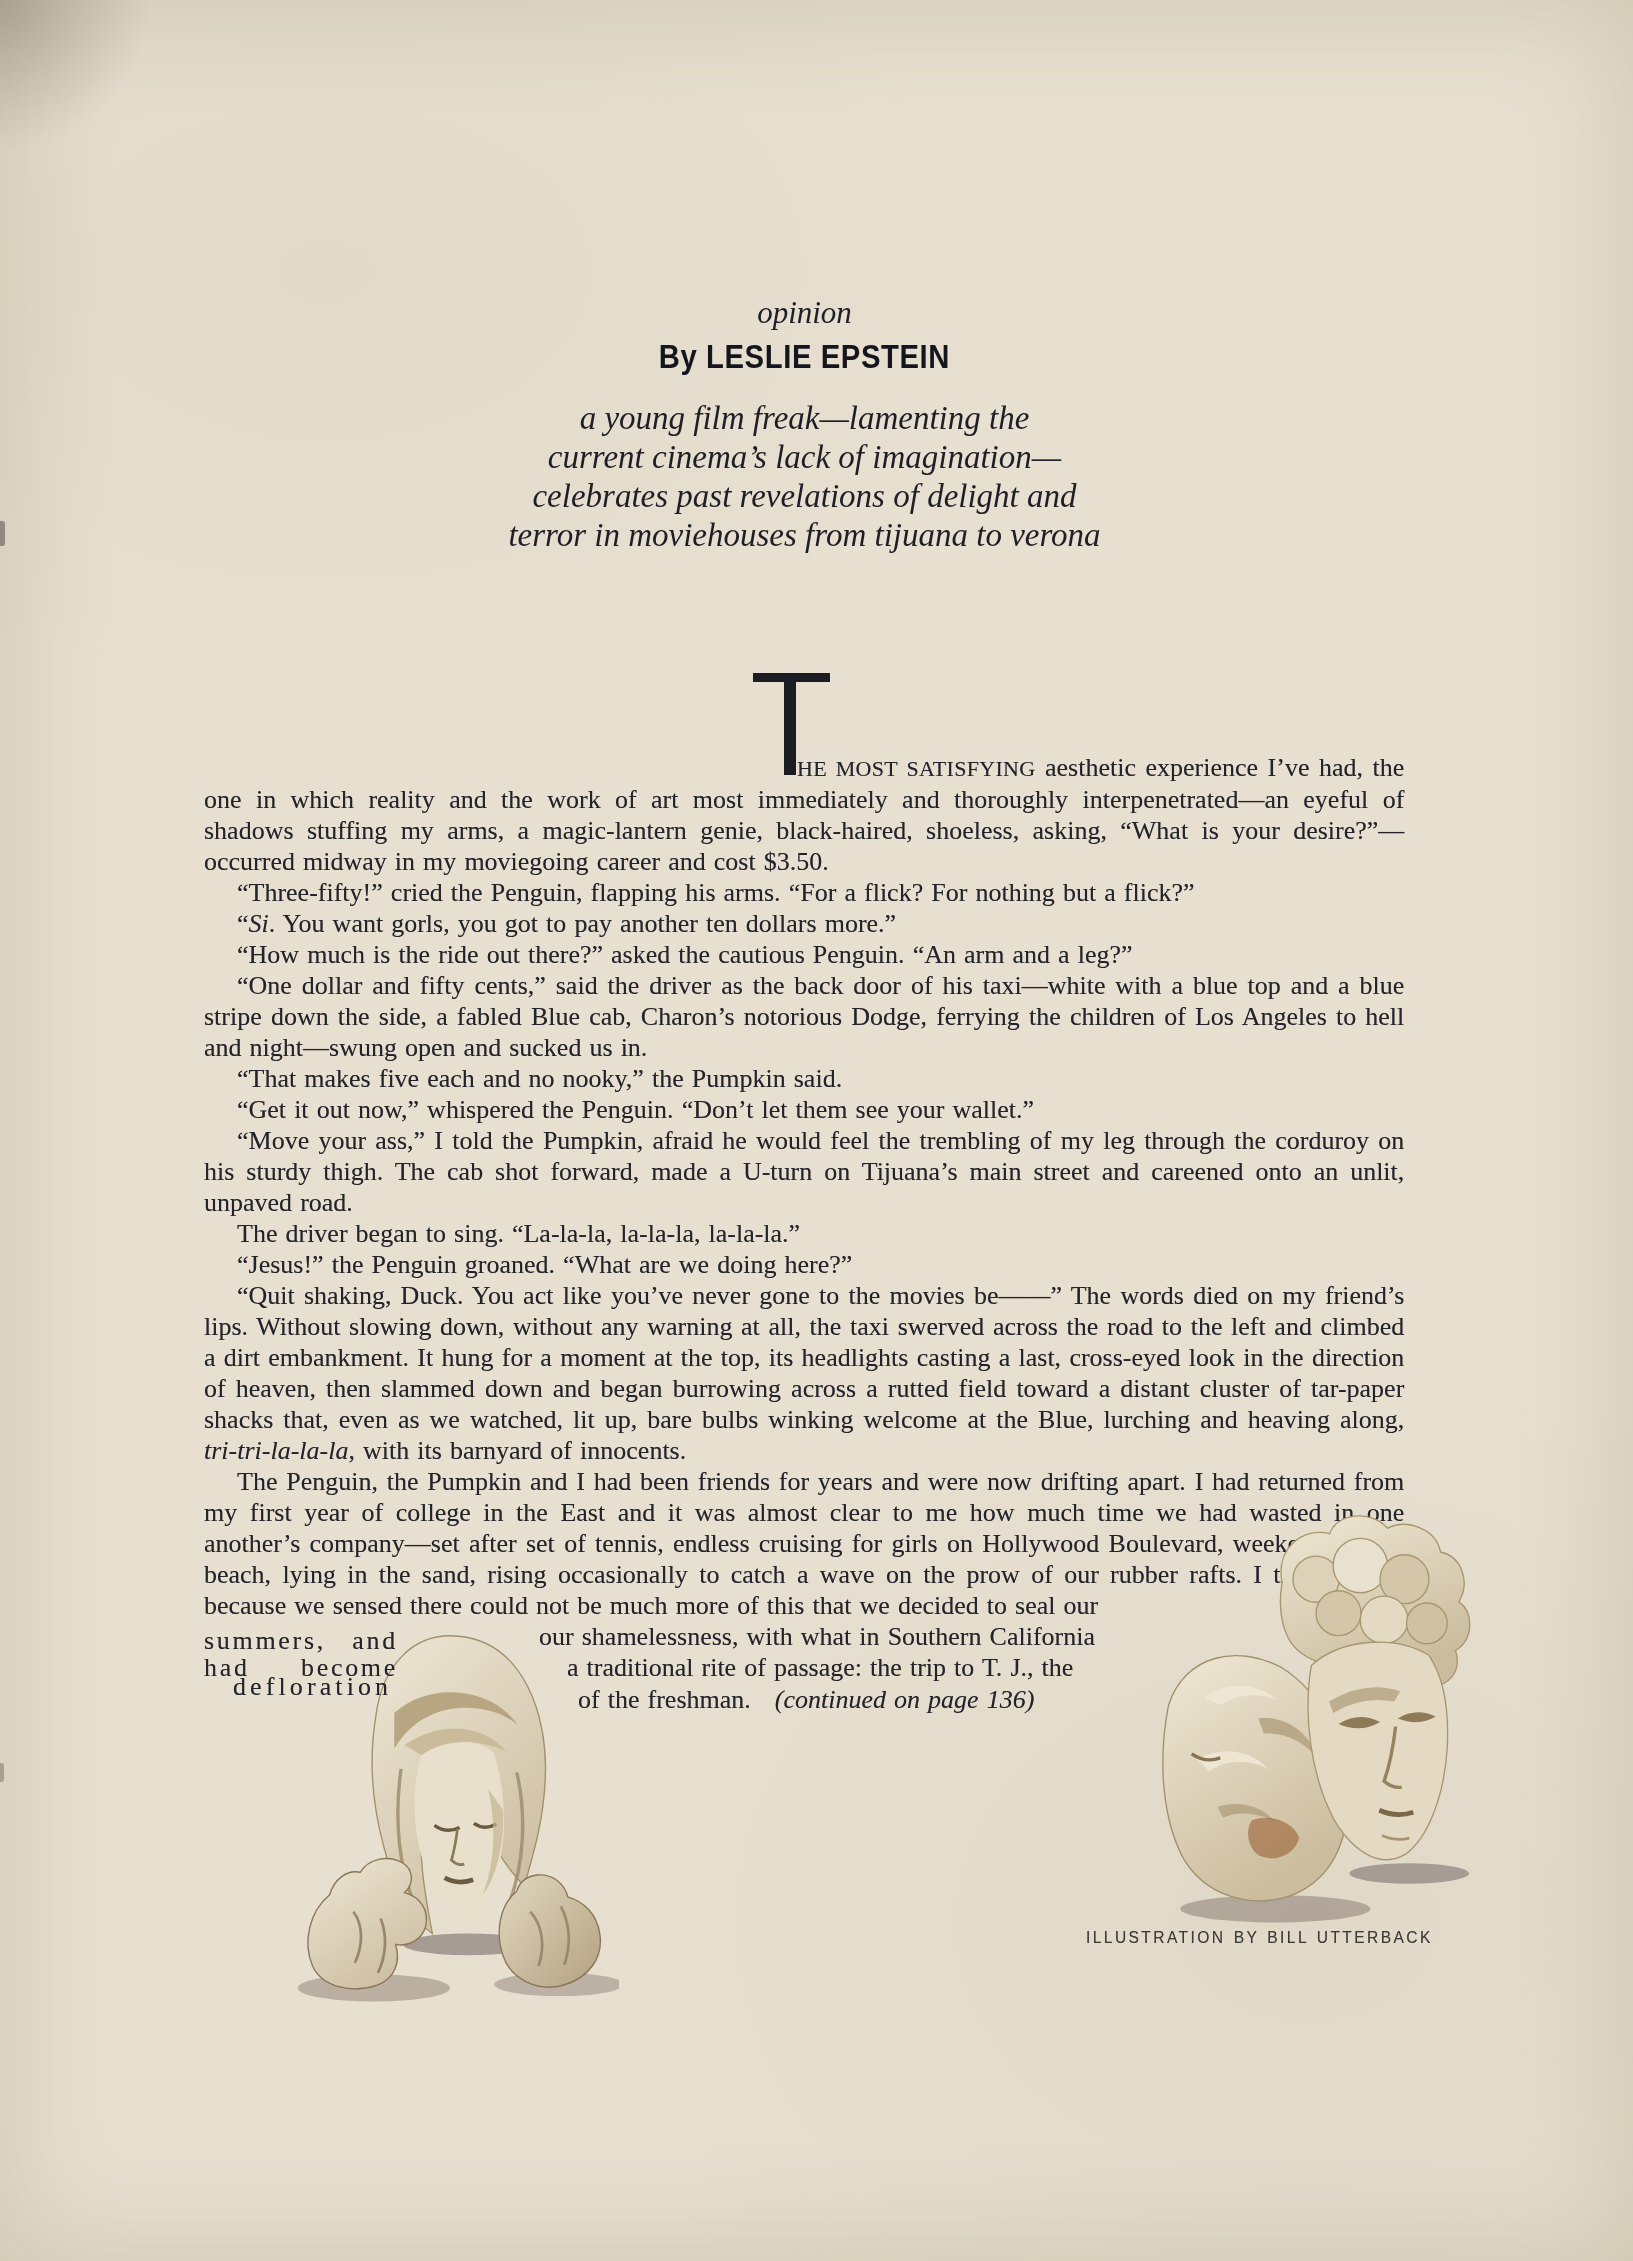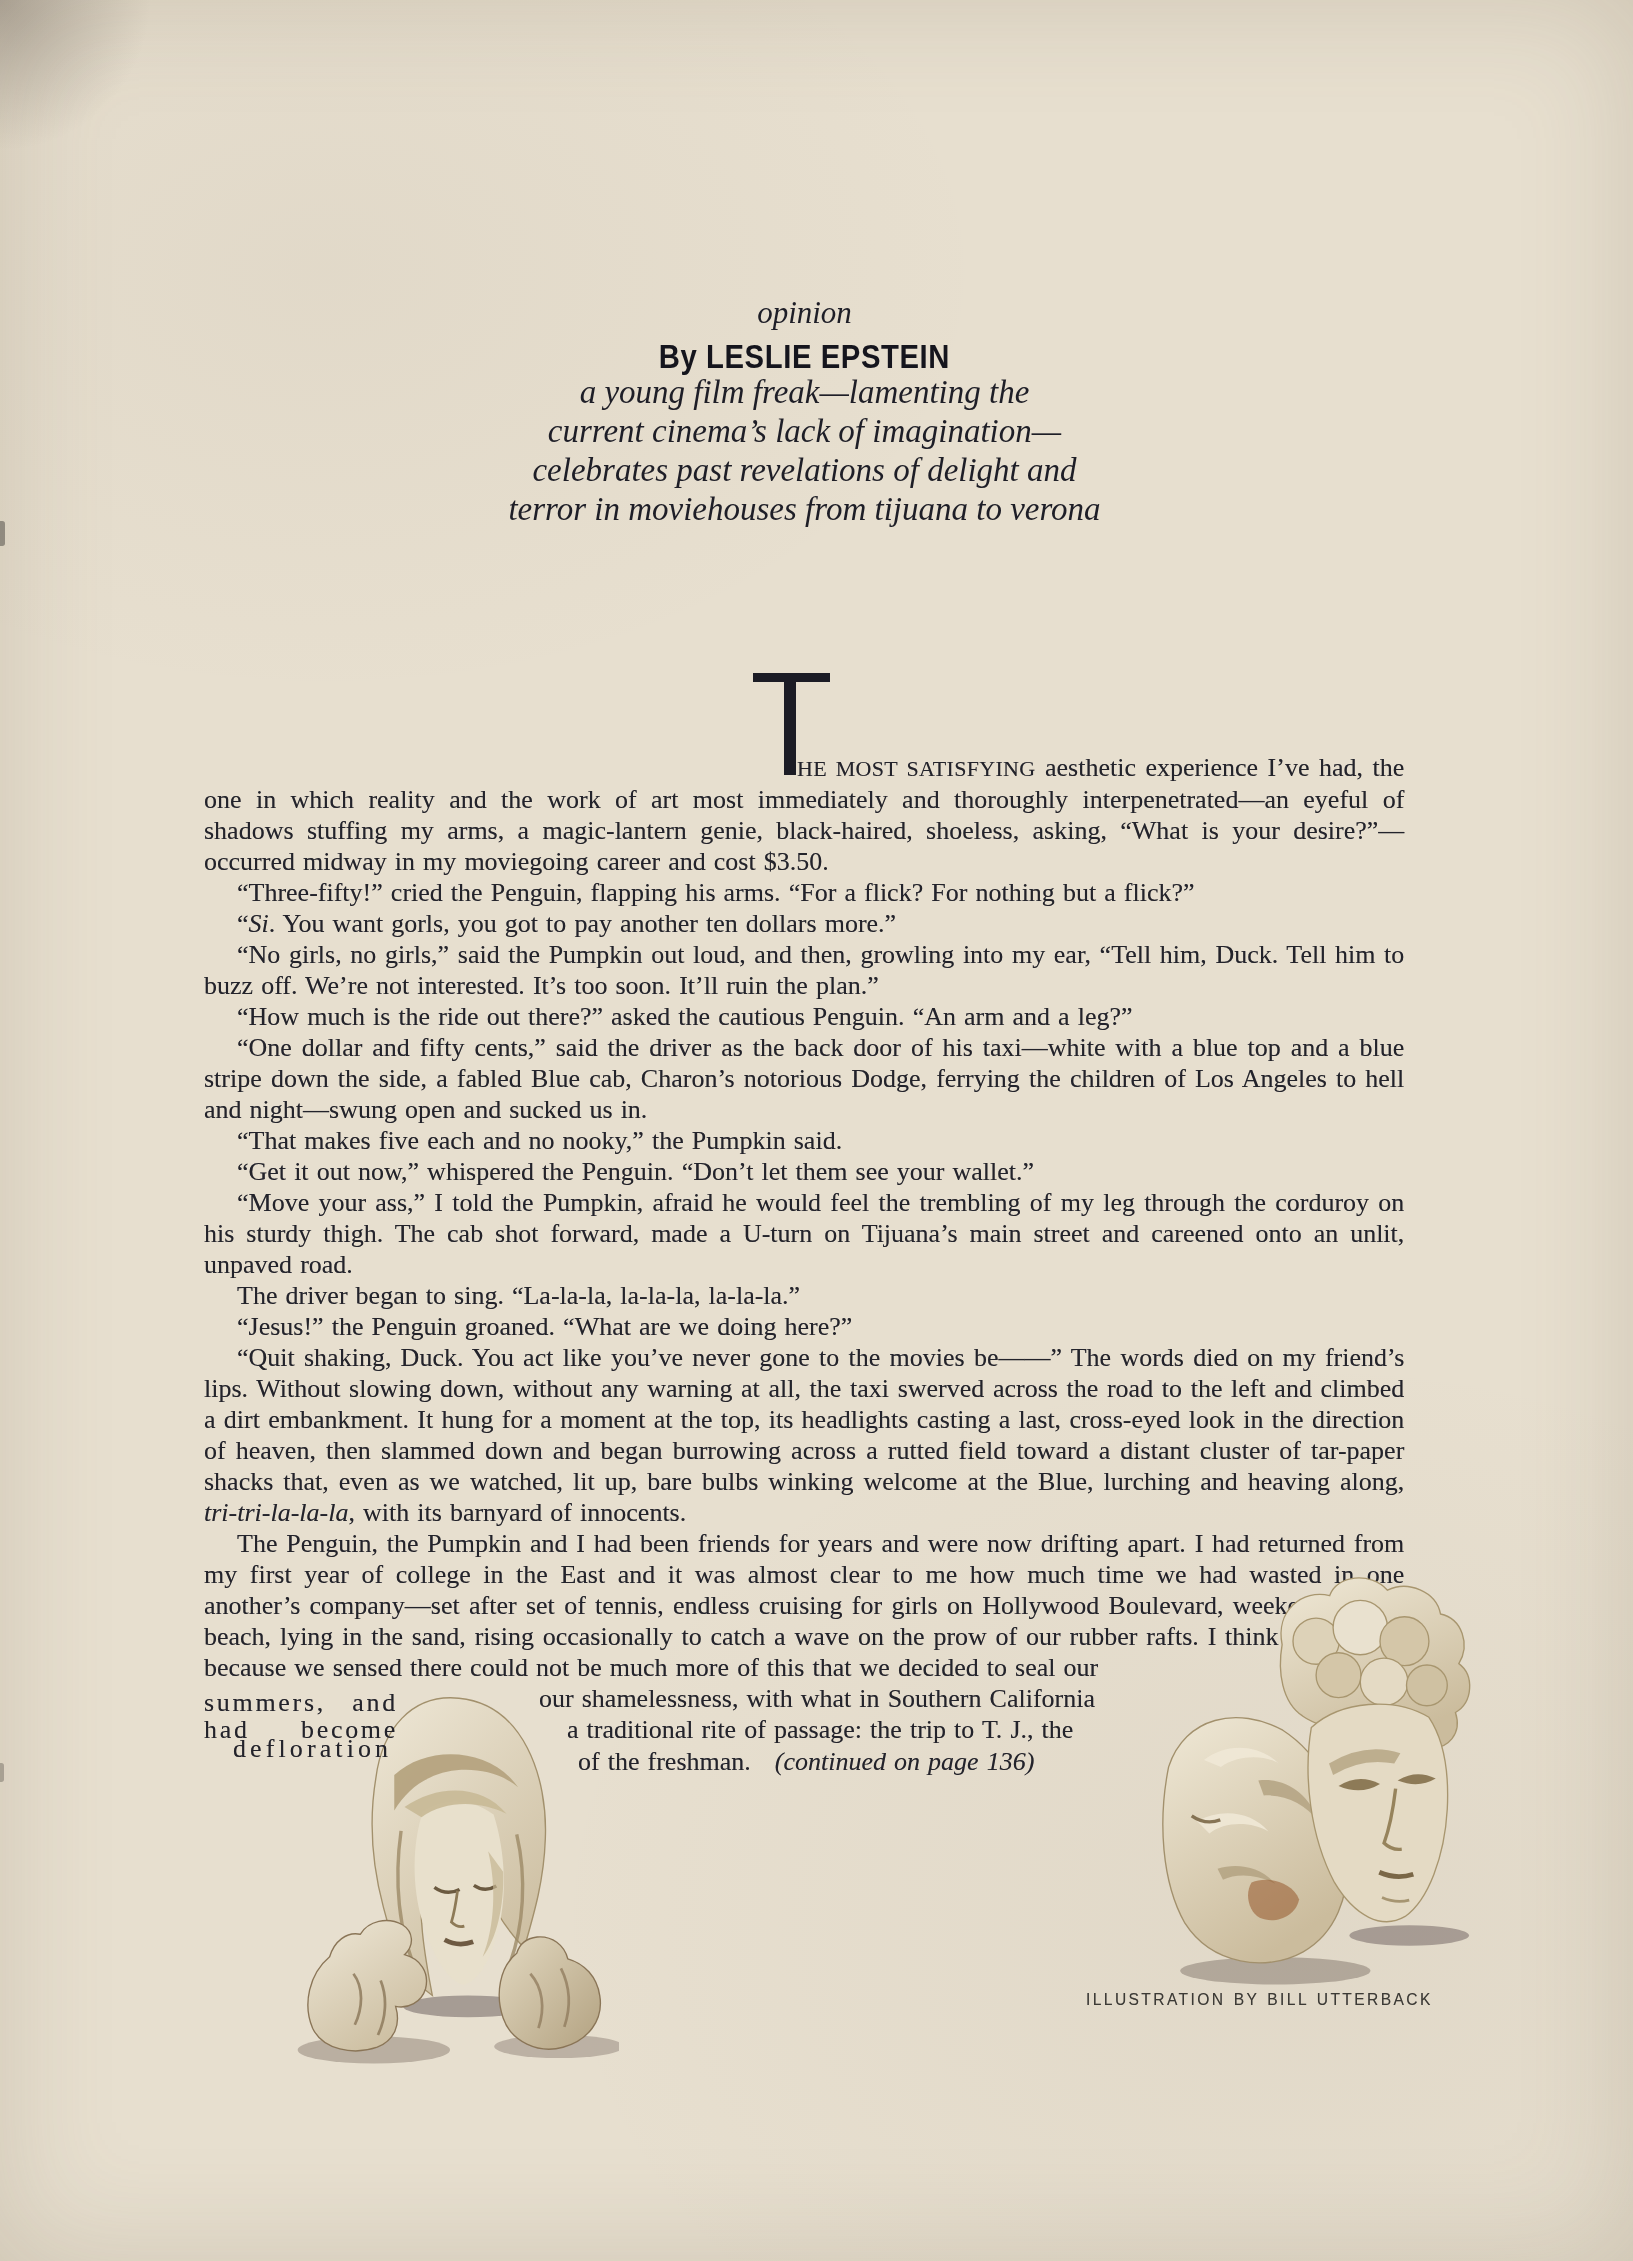--- a/index.html
+++ b/index.html
@@ -15,21 +15,21 @@
   }
   .corner-smudge { position:absolute; left:0; top:0; width:150px; height:177px;
     background: radial-gradient(circle at 0% 0%, rgba(70,60,52,0.30), rgba(70,60,52,0.0) 65%); }
   .edge-tick { position:absolute; left:0; background:#54504a; border-radius:0 2.7px 2.7px 0; }
   .edge-tick.t1 { top:521px; width:4.8px; height:24.5px; opacity:.55; }
   .edge-tick.t2 { top:1763px; width:4.1px; height:19px; opacity:.38; }
 
   
   .header { position:absolute; left:204px; top:297px; width:1201px; text-align:center; }
   .kicker { font-style:italic; font-size:31px; line-height:1; margin-bottom:11px; color:#1e1e27; }
-  .byline { }
+  .byline { margin-bottom:26px; }
   .byline-inner { display:inline-block; font-family:"Liberation Sans", sans-serif;
     font-weight:700; font-size:34px; line-height:1; letter-spacing:0.7px;
     transform:scaleX(0.86); transform-origin:center; color:#15151d; }
   .deck div { font-style:italic; font-size:33px; line-height:39px; color:#1e1e27; }
 
   
   .dropcap { position:absolute; left:753px; top:673px; width:77px; height:102px; }
   .dropcap .bar  { position:absolute; left:0; top:0; width:77px; height:8.8px; background:#1c1c25; }
   .dropcap .stem { position:absolute; left:31px; top:0; width:11.6px; height:102px; background:#1c1c25; }
 
@@ -95,21 +95,20 @@
     <div class="fl h"></div>
     <div class="fl s1"></div>
     <div class="fl s2"></div>
     <div class="fl s3"></div>
     <div class="fl s4"></div>
 
     <div>
         <p class="first"><span class="opener">HE MOST SATISFYING</span><span> aesthetic experience I’ve had, the one in which reality and the work of art most immediately and thoroughly interpenetrated—an eyeful of shadows stuffing my arms, a magic-lantern genie, black-haired, shoeless, asking, “What is your desire?”—occurred midway in my moviegoing career and cost $3.50.</span></p>
         <p class="indent"><span>“Three-fifty!” cried the Penguin, flapping his arms. “For a flick? For nothing but a flick?”</span></p>
         <p class="indent"><span>“</span><span class="italic">Si</span><span>. You want gorls, you got to pay another ten dollars more.”</span></p>
-        <p class="indent"><span>“No girls, no girls,” said the Pumpkin out loud, and then, growling into my ear, “Tell him, Duck. Tell him to buzz off. We’re not interested. It’s too soon. It’ll ruin the plan.”</span></p>
         <p class="indent"><span>“How much is the ride out there?” asked the cautious Penguin. “An arm and a leg?”</span></p>
         <p class="indent"><span>“One dollar and fifty cents,” said the driver as the back door of his taxi—white with a blue top and a blue stripe down the side, a fabled Blue cab, Charon’s notorious Dodge, ferrying the children of Los Angeles to hell and night—swung open and sucked us in.</span></p>
         <p class="indent"><span>“That makes five each and no nooky,” the Pumpkin said.</span></p>
         <p class="indent"><span>“Get it out now,” whispered the Penguin. “Don’t let them see your wallet.”</span></p>
         <p class="indent"><span>“Move your ass,” I told the Pumpkin, afraid he would feel the trembling of my leg through the corduroy on his sturdy thigh. The cab shot forward, made a U-turn on Tijuana’s main street and careened onto an unlit, unpaved road.</span></p>
         <p class="indent"><span>The driver began to sing. “La-la-la, la-la-la, la-la-la.”</span></p>
         <p class="indent"><span>“Jesus!” the Penguin groaned. “What are we doing here?”</span></p>
         <p class="indent"><span>“Quit shaking, Duck. You act like you’ve never gone to the movies be——” The words died on my friend’s lips. Without slowing down, without any warning at all, the taxi swerved across the road to the left and climbed a dirt embankment. It hung for a moment at the top, its headlights casting a last, cross-eyed look in the direction of heaven, then slammed down and began burrowing across a rutted field toward a distant cluster of tar-paper shacks that, even as we watched, lit up, bare bulbs winking welcome at the Blue, lurching and heaving along, </span><span class="italic">tri-tri-la-la-la</span><span>, with its barnyard of innocents.</span></p>
         <p class="indent"><span>The Penguin, the Pumpkin and I had been friends for years and were now drifting apart. I had returned from my first year of college in the East and it was almost clear to me how much time we had wasted in one another’s company—set after set of tennis, endless cruising for girls on Hollywood Boulevard, weekends at the beach, lying in the sand, rising occasionally to catch a wave on the prow of our rubber rafts. I think it was because we sensed there could not be much more of this that we decided to seal our</span></p>
       </div>

